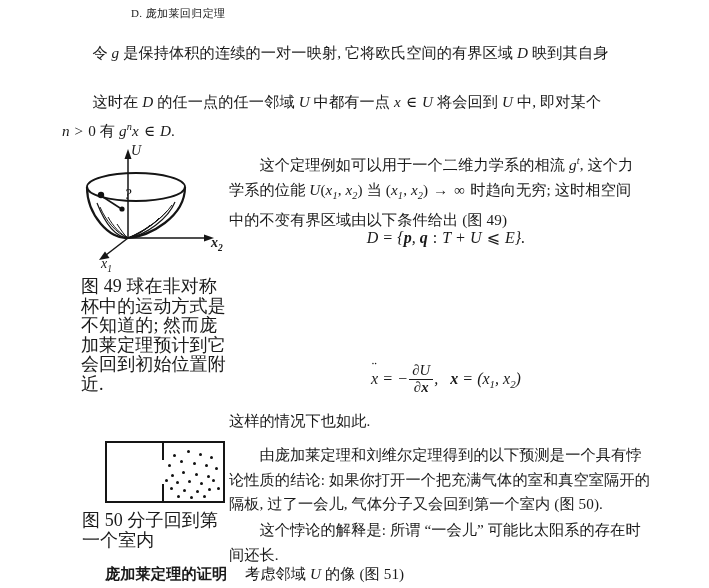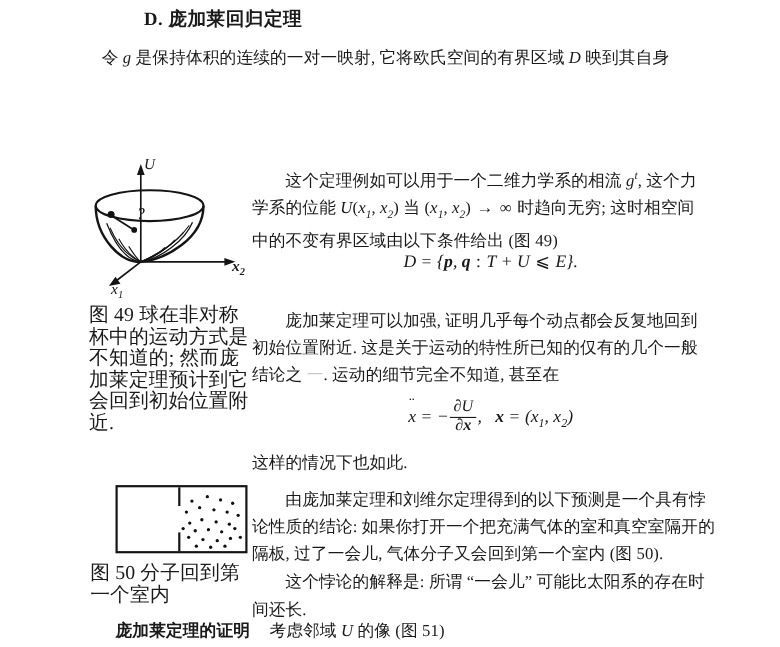--- a/index.html
+++ b/index.html
@@ -26,22 +26,22 @@
     font-size: 15.2px;
     line-height: 24.5px;
     text-align: justify;
     text-justify: inter-character;
     letter-spacing: 0.1px;
   }
   .indent { text-indent: 2em; }
 
   .heading {
     position: absolute;
-    font-weight: bold;
-    font-size: 17px;
+    font-weight: normal;
+    font-size: 11px;
     letter-spacing: 0.4px;
   }
 
   
   i.m { font-family: "Liberation Serif", serif; font-style: italic; }
   .bm { font-style: italic; font-weight: bold; }
   .op { font-style: normal; padding: 0 1px; }
   sup.ex { font-size: 0.68em; font-style: italic; vertical-align: super; }
   sub.sb { font-size: 0.68em; font-style: italic; vertical-align: sub; }
 
@@ -132,20 +132,28 @@
 <div class="page">
 
   <div class="heading" style="left:131px; top:6px;">D. 庞加莱回归定理</div>
 
   <div class="blk" style="left:62px; top:41px; width:600px;">
     <div>
       <span style="display:inline-block;width:2em;"></span>令 <i class="m">g</i> 是保持体积的连续的一对一映射, 它将欧氏空间的有界区域 <i class="m">D</i> 映到其自身
     </div>
   </div>
 
+  <div class="blk" style="left:62px; top:90px; width:600px;">
+    <div>
+      <span style="display:inline-block;width:2em;"></span>这时在 <i class="m">D</i> 的任一点的任一邻域 <i class="m">U</i> 中都有一点 <i class="m">x</i> <span class="op">∈</span> <i class="m">U</i> 将会回到 <i class="m">U</i> 中, 即对某个
+    </div>
+    <div>
+      <i class="m">n</i> <span class="op">&gt;</span> 0 有 <i class="m">g</i><sup class="ex">n</sup><i class="m">x</i> <span class="op">∈</span> <i class="m">D</i>.
+    </div>
+  </div>
 
   <div class="fig49">
     <svg width="150" height="128" viewBox="0 0 150 128">
 
       <line x1="44" y1="14" x2="44" y2="95" stroke="#151515" stroke-width="1.5"></line>
       <polygon points="44,6 40.5,16 47.5,16" fill="#151515"></polygon>
 
       <line x1="44" y1="95" x2="122" y2="95" stroke="#151515" stroke-width="1.5"></line>
       <polygon points="130,95 120,91.5 120,98.5" fill="#151515"></polygon>
 
@@ -190,31 +198,20 @@
     </div>
     <div>
       中的不变有界区域由以下条件给出 (图 49)
     </div>
   </div>
 
   <div class="display" style="left:229px; top:228px; width:434px;">
     <i class="m">D</i> <span class="op">=</span> {<span class="bm">p</span>, <span class="bm">q</span> <span class="op">:</span> <i class="m">T</i> <span class="op">+</span> <i class="m">U</i> <span class="op">⩽</span> <i class="m">E</i>}.
   </div>
 
-  <div class="blk" style="left:229px; top:280px; width:434px;">
-    <div>
-      <span style="display:inline-block;width:2em;"></span>庞加莱定理可以加强, 证明几乎每个动点都会反复地回到
-    </div>
-    <div>
-      初始位置附近. 这是关于运动的特性所已知的仅有的几个一般
-    </div>
-    <div>
-      结论之 <span style="color:#c9c9c9;">一</span>. 运动的细节完全不知道, 甚至在
-    </div>
-  </div>
 
   <div class="display" style="left:229px; top:364px; width:434px;">
     <span class="ddot"><i class="m">x</i></span> <span class="op">=</span> <span class="op">−</span><span class="frac"><span class="num"><i class="m">∂U</i></span><span class="den"><i class="m">∂</i><span class="bm">x</span></span></span>,
     &nbsp;&nbsp;<span class="bm">x</span> <span class="op">=</span> (<i class="m">x</i><sub class="sb">1</sub>, <i class="m">x</i><sub class="sb">2</sub>)
   </div>
 
   <div class="blk" style="left:229px; top:409px; width:434px;">
     <div>这样的情况下也如此.</div>
   </div>
 

